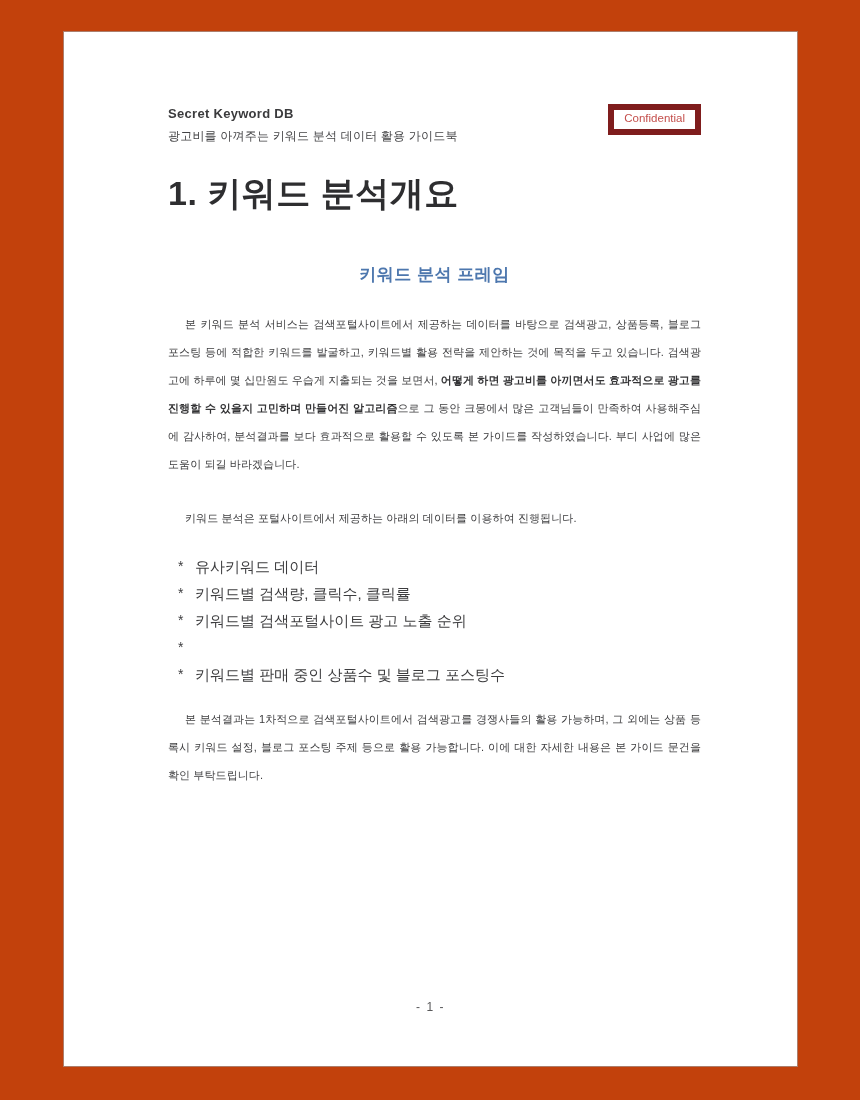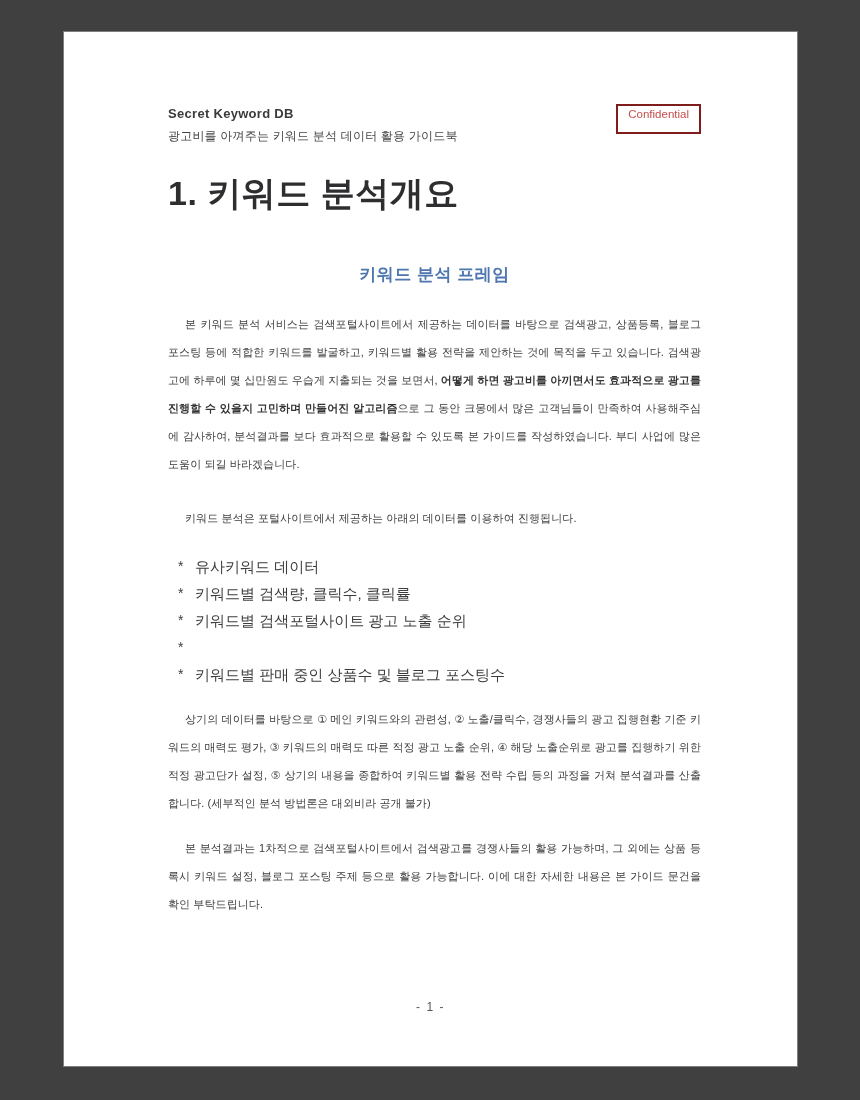--- a/index.html
+++ b/index.html
@@ -9,21 +9,21 @@
     height: 1100px;
     background: #1b1b1d;
     overflow: hidden;
     font-family: "Liberation Sans", "DejaVu Sans", sans-serif;
   }
 
   .canvas {
     position: relative;
     width: 860px;
     height: 1100px;
-    background: #404040;
+    background: #c2410c;
   }
 
   .paper {
     position: absolute;
     left: 64px;
     top: 32px;
     width: 733px;
     height: 1034px;
     background: #ffffff;
     box-shadow: 0 0 0 1px rgba(160,160,160,0.65);
@@ -45,24 +45,24 @@
 
   .doc-header-subtitle {
     margin-top: 7px;
     font-size: 12px;
     color: #434345;
     letter-spacing: 0.2px;
     text-align: right;
   }
 
   .stamp {
-    border: 2px solid #7f1d1d;
+    border: 6px solid #7f1d1d;
     color: #c44f4c;
     font-size: 11.5px;
-    padding: 2px 10px 12px 10px;
+    padding: 2px 10px 5px 10px;
     margin-top: -2px;
     white-space: nowrap;
   }
 
   .section-title {
     margin-top: 26px;
     font-size: 34px;
     font-weight: 600;
     color: #2e2e30;
     letter-spacing: 0.5px;
@@ -160,20 +160,19 @@
       </li>
       <li class="bullet-item">
         <span class="bullet-marker">*</span>
       </li>
       <li class="bullet-item">
         <span class="bullet-marker">*</span>
         <span>키워드별 판매 중인 상품수 및 블로그 포스팅수</span>
       </li>
     </ul>
 
-    <p class="para para-process">상기의 데이터를 바탕으로 ① 메인 키워드와의 관련성, ② 노출/클릭수, 경쟁사들의 광고 집행현황 기준 키워드의 매력도 평가, ③ 키워드의 매력도 따른 적정 광고 노출 순위, ④ 해당 노출순위로 광고를 집행하기 위한 적정 광고단가 설정, ⑤ 상기의 내용을 종합하여 키워드별 활용 전략 수립 등의 과정을 거쳐 분석결과를 산출합니다. (세부적인 분석 방법론은 대외비라 공개 불가)</p>
 
     <p class="para para-usage">본 분석결과는 1차적으로 검색포털사이트에서 검색광고를 경쟁사들의 활용 가능하며, 그 외에는 상품 등록시 키워드 설정, 블로그 포스팅 주제 등으로 활용 가능합니다. 이에 대한 자세한 내용은 본 가이드 문건을 확인 부탁드립니다.</p>
 
     <div class="page-footer">- 1 -</div>
 
   </div>
 </div>
 
 </body></html>

